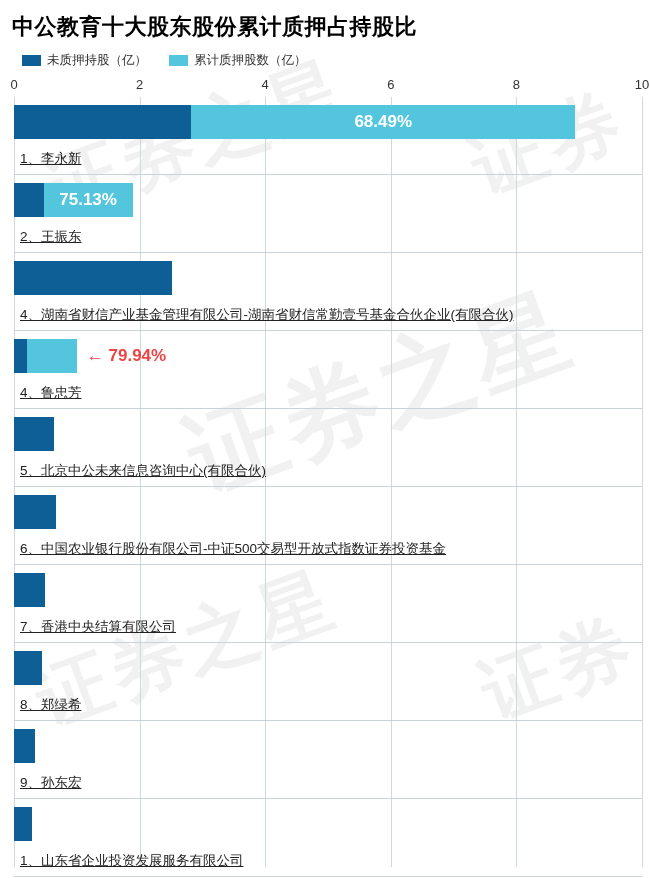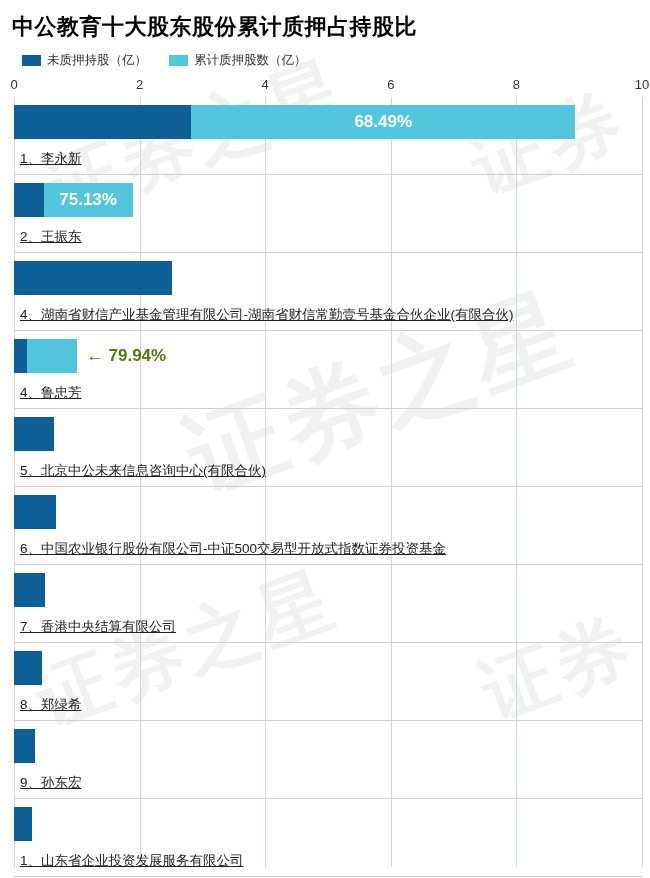--- a/index.html
+++ b/index.html
@@ -143,21 +143,21 @@
   .bar-value {
     position: absolute;
     top: 8px;
     height: 34px;
     line-height: 34px;
     font-size: 17px;
     font-weight: bold;
     color: #ffffff;
   }
   .bar-value.outside {
-    color: #4d7c0f;
+    color: #ef4444;
   }
   .row-label {
     position: absolute;
     left: 6px;
     bottom: 6px;
     font-size: 13.5px;
     color: #222;
     white-space: nowrap;
     text-decoration: underline;
   }

